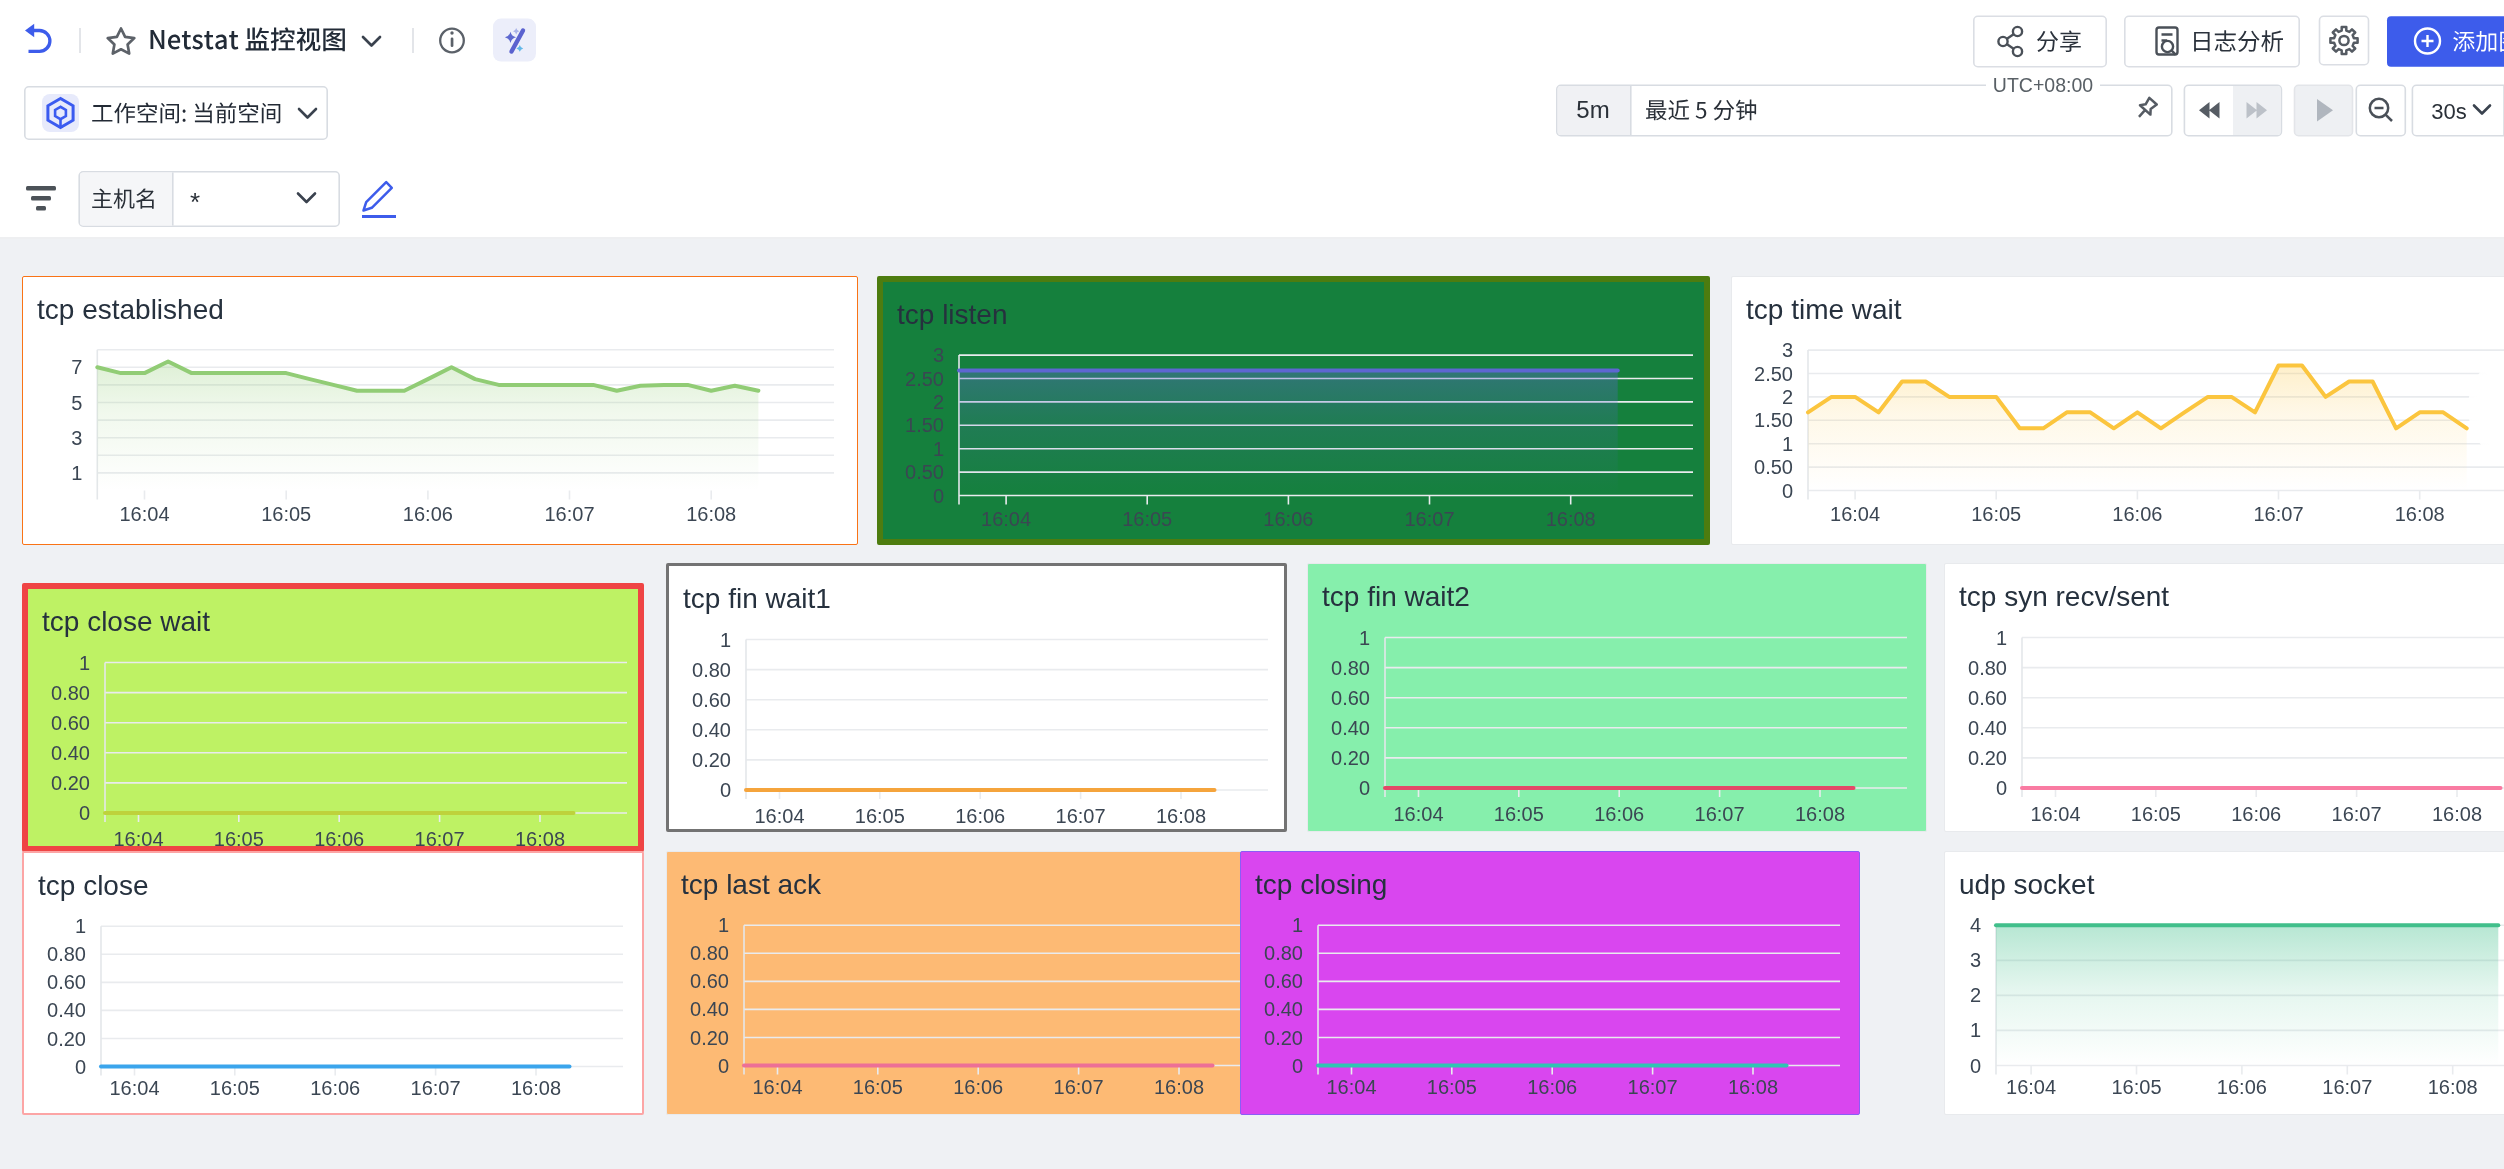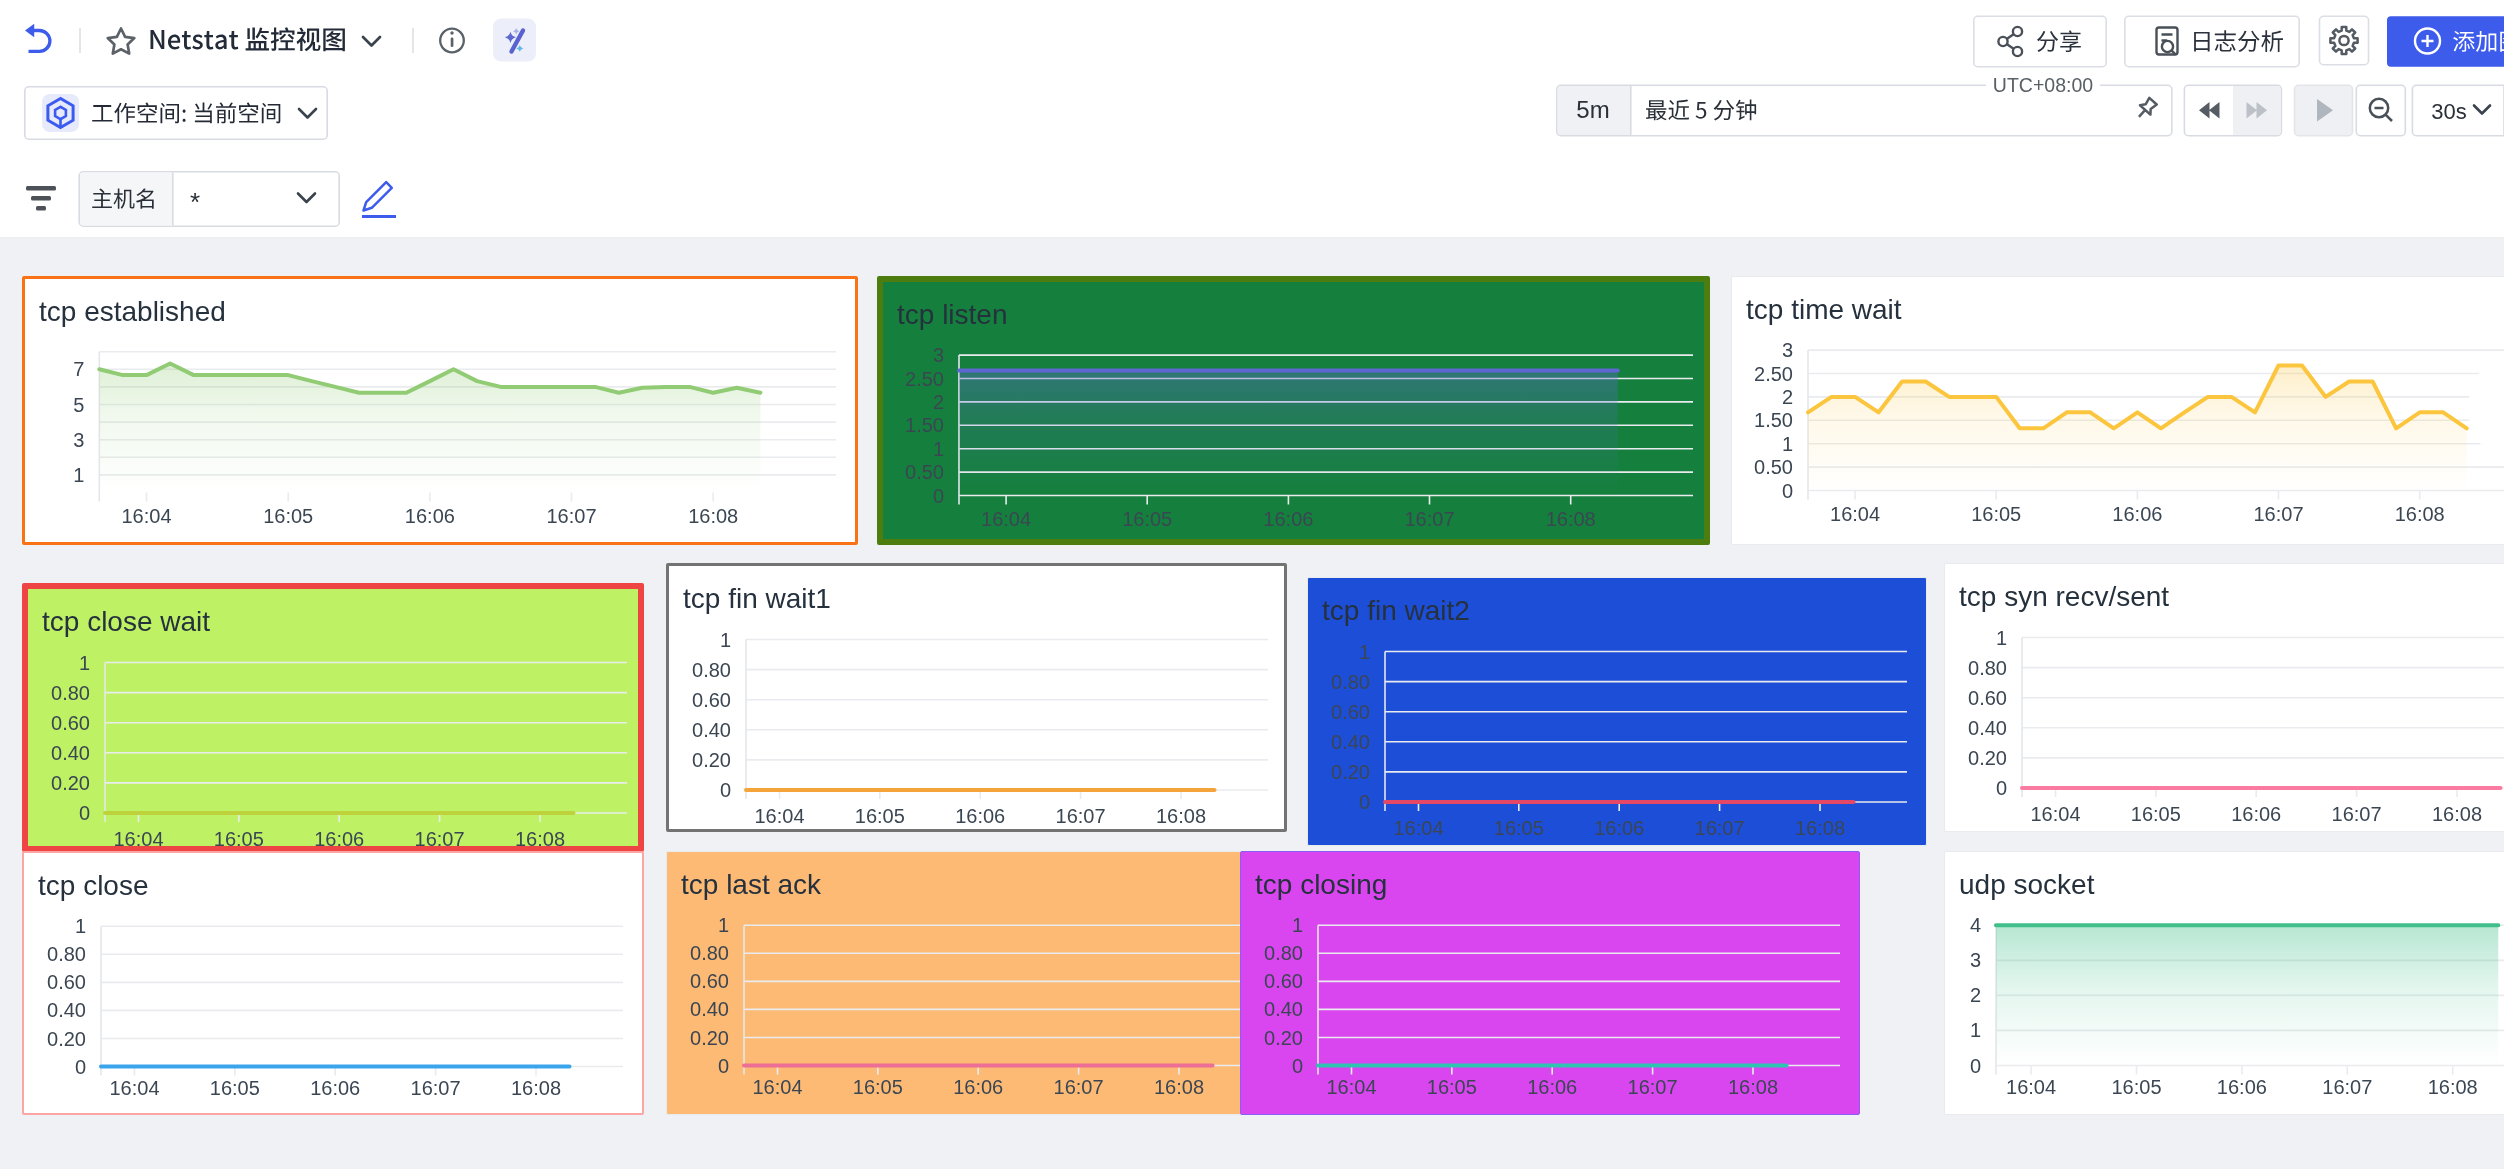--- a/index.html
+++ b/index.html
@@ -89,21 +89,21 @@
       </g>
       <rect x="79.2" y="171.8" width="260" height="54.4" rx="4" fill="#fff" stroke="#d8dce2" stroke-width="1.6"></rect>
       <path d="M83.2 172.6 H172 V225.4 H83.2 a3.2 3.2 0 0 1 -3.2 -3.2 V175.8 a3.2 3.2 0 0 1 3.2 -3.2 Z" fill="#f5f6f8"></path>
       <line x1="172.8" y1="172.6" x2="172.8" y2="225.4" stroke="#d8dce2" stroke-width="1.6"></line>
       <path transform="translate(91,207)" d="M8.2 -17.5C9.6 -16.5 11.1 -15.1 12.0 -14.1H2.3V-12.5H10.1V-7.6H3.3V-6.0H10.1V-0.6H1.2V1.0H20.9V-0.6H11.9V-6.0H18.8V-7.6H11.9V-12.5H19.7V-14.1H12.6L13.6 -14.8C12.8 -15.9 11.0 -17.4 9.6 -18.4Z M33.0 -17.2V-10.2C33.0 -6.8 32.6 -2.4 29.7 0.7C30.1 0.9 30.7 1.5 30.9 1.8C34.1 -1.5 34.6 -6.5 34.6 -10.2V-15.7H38.7V-1.5C38.7 0.4 38.8 0.8 39.2 1.1C39.5 1.4 40.0 1.5 40.5 1.5C40.7 1.5 41.2 1.5 41.6 1.5C42.0 1.5 42.4 1.5 42.7 1.2C43.1 1.0 43.3 0.6 43.4 0.0C43.5 -0.5 43.5 -2.2 43.5 -3.4C43.1 -3.6 42.6 -3.8 42.3 -4.1C42.3 -2.7 42.2 -1.5 42.2 -1.0C42.2 -0.5 42.1 -0.3 42.0 -0.2C41.9 -0.0 41.7 0.0 41.5 0.0C41.3 0.0 41.0 0.0 40.9 0.0C40.7 0.0 40.6 -0.0 40.5 -0.1C40.4 -0.2 40.3 -0.6 40.3 -1.4V-17.2ZM26.8 -18.5V-13.8H23.1V-12.2H26.6C25.8 -9.1 24.2 -5.7 22.6 -3.8C22.9 -3.5 23.3 -2.8 23.5 -2.4C24.7 -3.9 25.9 -6.4 26.8 -8.9V1.7H28.4V-8.4C29.3 -7.3 30.3 -5.9 30.7 -5.1L31.8 -6.5C31.3 -7.1 29.2 -9.4 28.4 -10.2V-12.2H31.7V-13.8H28.4V-18.5Z M49.8 -11.6C50.9 -10.9 52.2 -9.8 53.2 -8.9C50.6 -7.6 47.8 -6.6 45.0 -6.0C45.3 -5.6 45.7 -4.9 45.9 -4.5C47.1 -4.8 48.3 -5.1 49.5 -5.6V1.7H51.2V0.6H61.0V1.7H62.7V-7.5H53.9C57.6 -9.4 60.8 -12.2 62.6 -15.7L61.5 -16.4L61.2 -16.3H53.4C53.9 -16.9 54.4 -17.5 54.8 -18.2L52.9 -18.5C51.6 -16.4 49.1 -14.0 45.5 -12.3C45.9 -12.0 46.4 -11.4 46.7 -11.0C48.8 -12.1 50.5 -13.4 51.9 -14.8H60.1C58.8 -12.8 56.9 -11.2 54.7 -9.8C53.7 -10.7 52.2 -11.8 51.1 -12.6ZM61.0 -0.9H51.2V-6.0H61.0Z" fill="#2a3038"></path>
       <text x="190" y="211" font-family="Liberation Sans,sans-serif" font-size="26" fill="#2a3038">*</text>
       <path d="M298 193.5 L306.5 202 L315 193.5" fill="none" stroke="#3a424e" stroke-width="2.6" stroke-linecap="round" stroke-linejoin="round"></path>
       <path d="M366.2 202.2 L386.2 182.2 L391.8 187.8 L371.8 207.8 L363.5 210.5 Z" fill="none" stroke="#3d5ceb" stroke-width="2.5" stroke-linejoin="round"></path>
       <line x1="362" y1="216.5" x2="396" y2="216.5" stroke="#3d5ceb" stroke-width="2.8"></line>
     </svg>
-<div style="position:absolute;left:22px;top:276px;width:836px;height:269px;background:#fff;border:3px solid #f97316;border-radius:2px;box-sizing:border-box;overflow:hidden"><svg width="836" height="269" viewBox="0 0 836 269">
+<div style="position:absolute;left:22px;top:276px;width:836px;height:269px;background:#fff;border:1px solid #f97316;border-radius:2px;box-sizing:border-box;overflow:hidden"><svg width="836" height="269" viewBox="0 0 836 269">
         <defs>
           <linearGradient id="g48227" gradientUnits="userSpaceOnUse" x1="0" y1="72.7" x2="0" y2="213.5">
             <stop offset="0" stop-color="#91cc75" stop-opacity="0.34"></stop>
             <stop offset="0.45" stop-color="#91cc75" stop-opacity="0.129"></stop>
             <stop offset="1" stop-color="#91cc75" stop-opacity="0"></stop>
           </linearGradient>
         </defs>
         <text x="14" y="42" font-family="Liberation Sans,sans-serif" font-size="28" fill="#26313e">tcp established</text>
         <line x1="74.3" y1="195.9" x2="811" y2="195.9" stroke="#e9ebee" stroke-width="1.6"></line>
         <line x1="74.3" y1="178.3" x2="811" y2="178.3" stroke="#e9ebee" stroke-width="1.6"></line>
@@ -268,21 +268,21 @@
         <text x="210.8" y="257.0" text-anchor="middle" font-family="Liberation Sans,sans-serif" font-size="20" fill="#3b4653">16:05</text>
         <line x1="311.2" y1="224.0" x2="311.2" y2="233.0" stroke="#e9ebee" stroke-width="1.6"></line>
         <text x="311.2" y="257.0" text-anchor="middle" font-family="Liberation Sans,sans-serif" font-size="20" fill="#3b4653">16:06</text>
         <line x1="411.6" y1="224.0" x2="411.6" y2="233.0" stroke="#e9ebee" stroke-width="1.6"></line>
         <text x="411.6" y="257.0" text-anchor="middle" font-family="Liberation Sans,sans-serif" font-size="20" fill="#3b4653">16:07</text>
         <line x1="512.0" y1="224.0" x2="512.0" y2="233.0" stroke="#e9ebee" stroke-width="1.6"></line>
         <text x="512.0" y="257.0" text-anchor="middle" font-family="Liberation Sans,sans-serif" font-size="20" fill="#3b4653">16:08</text>
         <path d="M77.0 224.0 L93.7 224.0 L110.5 224.0 L127.2 224.0 L143.9 224.0 L160.7 224.0 L177.4 224.0 L194.1 224.0 L210.8 224.0 L227.6 224.0 L244.3 224.0 L261.0 224.0 L277.8 224.0 L294.5 224.0 L311.2 224.0 L328.0 224.0 L344.7 224.0 L361.4 224.0 L378.2 224.0 L394.9 224.0 L411.6 224.0 L428.3 224.0 L445.1 224.0 L461.8 224.0 L478.5 224.0 L495.3 224.0 L512.0 224.0 L528.7 224.0 L545.5 224.0 L545.5 224.0 L77.0 224.0 Z" fill="url(#g28364)"></path>
         <path d="M77.0 224.0 L93.7 224.0 L110.5 224.0 L127.2 224.0 L143.9 224.0 L160.7 224.0 L177.4 224.0 L194.1 224.0 L210.8 224.0 L227.6 224.0 L244.3 224.0 L261.0 224.0 L277.8 224.0 L294.5 224.0 L311.2 224.0 L328.0 224.0 L344.7 224.0 L361.4 224.0 L378.2 224.0 L394.9 224.0 L411.6 224.0 L428.3 224.0 L445.1 224.0 L461.8 224.0 L478.5 224.0 L495.3 224.0 L512.0 224.0 L528.7 224.0 L545.5 224.0" fill="none" stroke="#f5a43c" stroke-width="4" stroke-linejoin="round" stroke-linecap="round"></path>
       </svg></div>
-    <div style="position:absolute;left:1307px;top:577px;width:620px;height:269px;background:#1d4ed8;border:1px solid #e8eaed;border-radius:2px;box-sizing:border-box;overflow:hidden"><svg width="620" height="269" viewBox="0 0 620 269">
+    <div style="position:absolute;left:1307px;top:563px;width:620px;height:269px;background:#86efac;border:1px solid #e8eaed;border-radius:2px;box-sizing:border-box;overflow:hidden"><svg width="620" height="269" viewBox="0 0 620 269">
         <defs>
           <linearGradient id="g57385" gradientUnits="userSpaceOnUse" x1="0" y1="73.5" x2="0" y2="224.0">
             <stop offset="0" stop-color="#e34867" stop-opacity="0.3"></stop>
             <stop offset="0.45" stop-color="#e34867" stop-opacity="0.114"></stop>
             <stop offset="1" stop-color="#e34867" stop-opacity="0"></stop>
           </linearGradient>
         </defs>
         <text x="14" y="42" font-family="Liberation Sans,sans-serif" font-size="28" fill="#26313e">tcp fin wait2</text>
         <line x1="77" y1="224.0" x2="599" y2="224.0" stroke="#e9ebee" stroke-width="1.6"></line>
         <line x1="77" y1="193.9" x2="599" y2="193.9" stroke="#e9ebee" stroke-width="1.6"></line>

